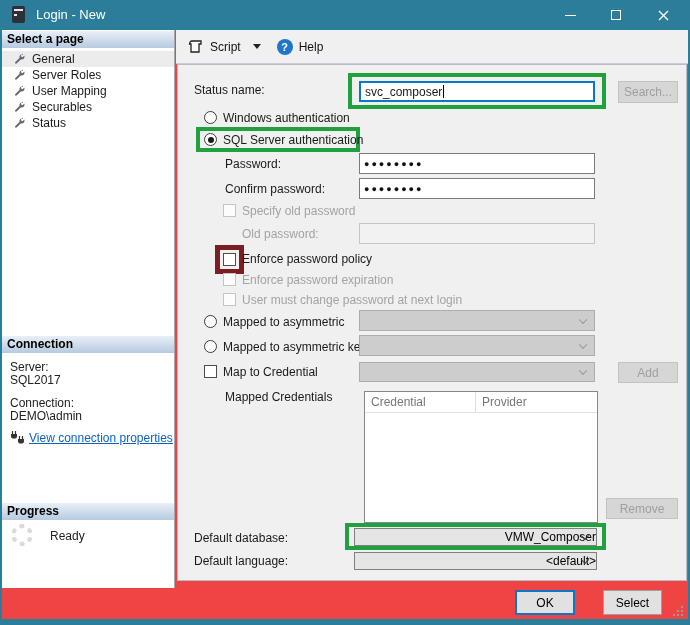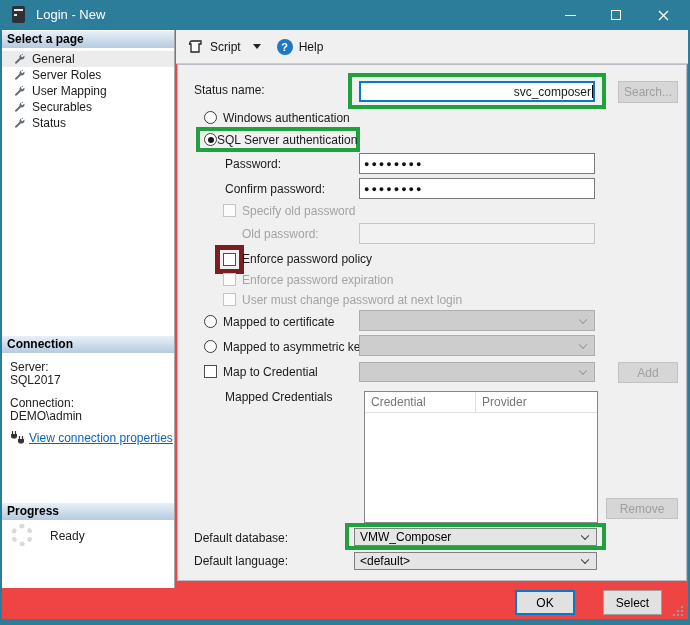--- a/index.html
+++ b/index.html
@@ -65,21 +65,21 @@
   .caret { display:inline-block; width:1px; height:13px; background:#000; margin-left:1px; }
 
   .chk { position:absolute; width:13px; height:13px; background:#fff; border:1px solid #4d4d4d; }
   .chk-dis { position:absolute; width:13px; height:13px; background:#fcfcfc; border:1px solid #c4c4c4; }
   .radio { position:absolute; width:13px; height:13px; background:#fff; border:1px solid #3c3c3c; border-radius:50%; }
   .radio.on::after { content:""; position:absolute; left:2.5px; top:2.5px; width:6px; height:6px;
                      background:#1a1a1a; border-radius:50%; }
 
   .combo-dis { position:absolute; background:#cdcdcd; border:1px solid #adadad; }
   .combo { position:absolute; background:#e5e5e5; border:1px solid #808080; color:#000;
-           display:flex; align-items:center; padding-left:5px; }
+           display:flex; align-items:center; padding-left:5px;justify-content:flex-end; }
   .chev { position:absolute; right:8px; top:50%; width:6px; height:6px;
           border-right:1.5px solid #3f3f3f; border-bottom:1.5px solid #3f3f3f;
           transform:translateY(-70%) rotate(45deg); }
   .chev.dis { border-color:#9a9a9a; }
 
   .btn-dis { position:absolute; background:#d6d6d6; border:1px solid #c2c2c2; color:#9f9f9f;
              display:flex; align-items:center; justify-content:center; }
   .btn { position:absolute; background:#e1e1e1; border:1px solid #9e9e9e; color:#000;
          display:flex; align-items:center; justify-content:center; }
   .btn-focus { border:2px solid #0a78c8; }
@@ -196,32 +196,32 @@
     <span class="tb-label">Script</span>
     <span class="tb-caret"></span>
     <span class="help-ic">?</span>
     <span class="tb-label">Help</span>
   </div>
 
   <div class="content">
 
     <div class="lbl" style="left:16px; top:18px;">Status name:</div>
     <div class="ann-green" style="left:170px; top:8px; width:258px; height:36px;"></div>
-    <div class="txt txt-focus" style="left:181px; top:16px; width:236px; height:21px;justify-content:flex-end;">
+    <div class="txt txt-focus" style="left:181px; top:16px; width:236px; height:21px;">
       <span>svc_composer</span>
         <span class="caret"></span>
     </div>
     <div class="btn-dis" style="left:440px; top:16px; width:60px; height:22px;">Search...</div>
 
     <div class="radio" style="left:26px; top:46px;"></div>
     <div class="lbl" style="left:45px; top:46px;">Windows authentication</div>
 
     <div class="ann-green" style="left:18px; top:62px; width:164px; height:25px;"></div>
     <div class="radio on" style="left:26px; top:68px;"></div>
-    <div class="lbl" style="left:39px; top:68px;">SQL Server authentication</div>
+    <div class="lbl" style="left:45px; top:68px;">SQL Server authentication</div>
 
     <div class="lbl" style="left:47px; top:92px;">Password:</div>
     <div class="txt" style="left:181px; top:88px; width:236px; height:21px;">
       <span class="pwd">●●●●●●●●</span>
     </div>
 
     <div class="lbl" style="left:47px; top:117px;">Confirm password:</div>
     <div class="txt" style="left:181px; top:113px; width:236px; height:21px;">
       <span class="pwd">●●●●●●●●</span>
     </div>
@@ -236,21 +236,21 @@
     <div class="chk" style="left:45px; top:188px;"></div>
     <div class="lbl" style="left:64px; top:187px;">Enforce password policy</div>
 
     <div class="chk-dis" style="left:45px; top:208px;"></div>
     <div class="lbl-dis" style="left:64px; top:208px;">Enforce password expiration</div>
 
     <div class="chk-dis" style="left:45px; top:228px;"></div>
     <div class="lbl-dis" style="left:64px; top:228px;">User must change password at next login</div>
 
     <div class="radio" style="left:26px; top:250px;"></div>
-    <div class="lbl" style="left:45px; top:250px;">Mapped to certificate</div>
+    <div class="lbl" style="left:45px; top:250px;">Mapped to asymmetric</div>
     <div class="combo-dis" style="left:181px; top:245px; width:236px; height:21px;">
       <span class="chev dis"></span>
     </div>
 
     <div class="radio" style="left:26px; top:275px;"></div>
     <div class="lbl" style="left:45px; top:275px;">Mapped to asymmetric key</div>
     <div class="combo-dis" style="left:181px; top:270px; width:236px; height:21px;">
       <span class="chev dis"></span>
     </div>
 

